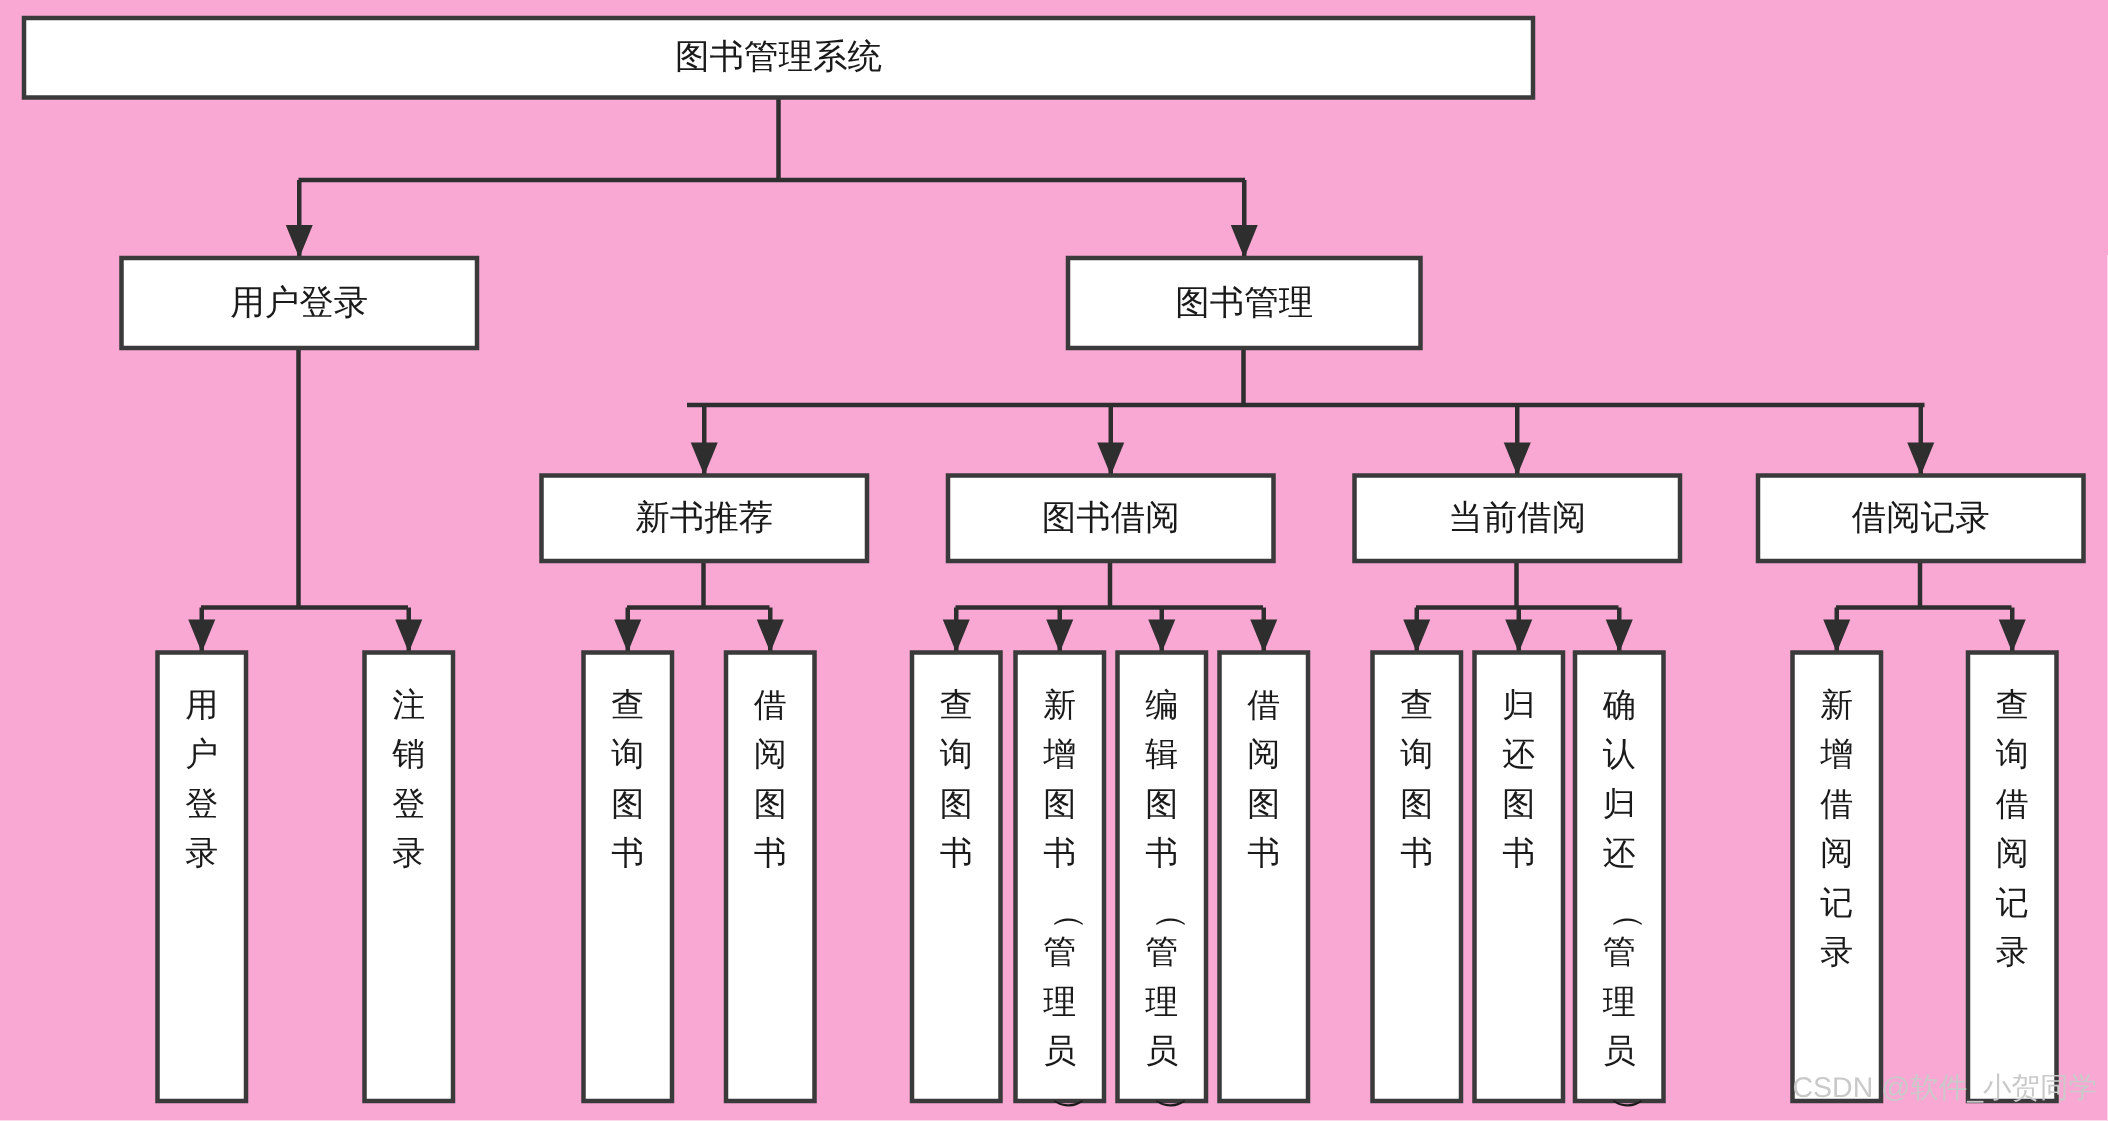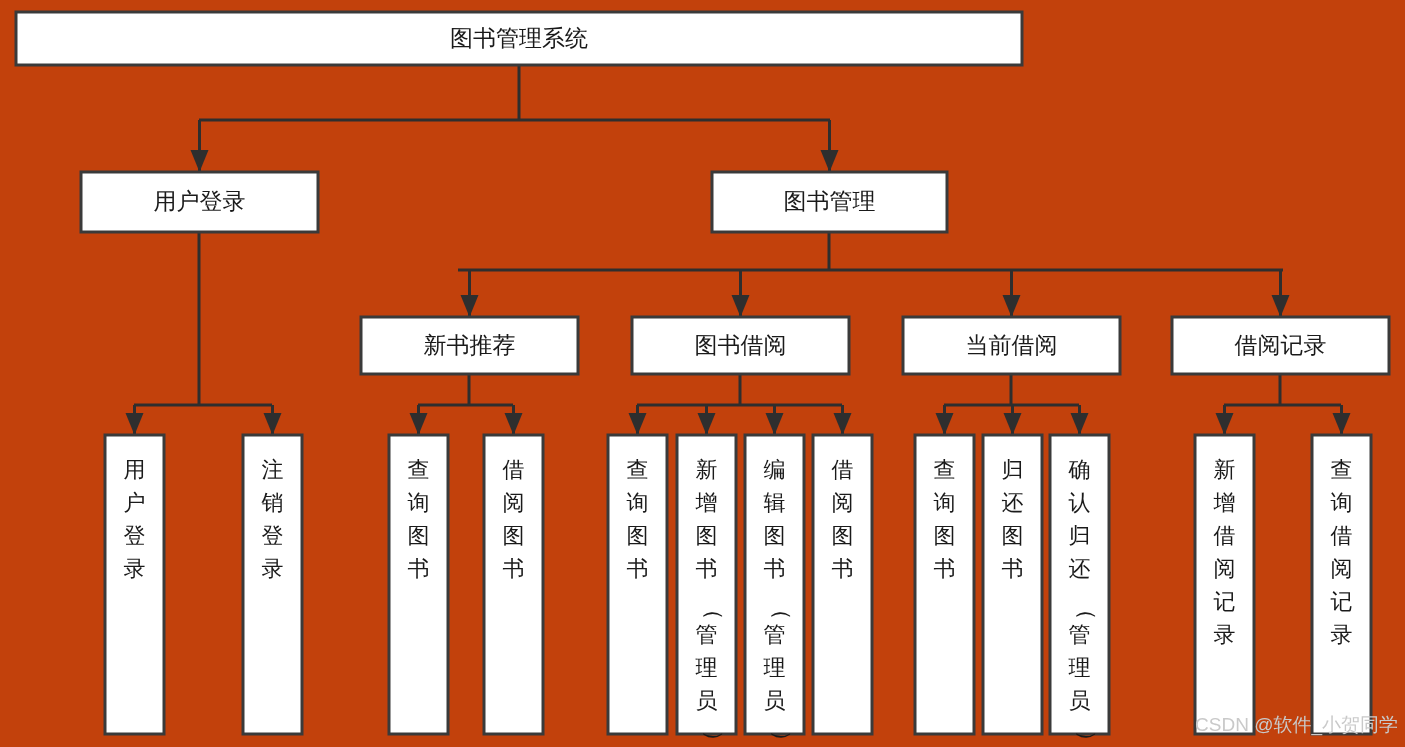--- a/index.html
+++ b/index.html
@@ -9,21 +9,21 @@
     background: #ffffff;
   }
   body {
     font-family: "Liberation Sans", "DejaVu Sans", sans-serif;
     color: #1f1f1f;
   }
   #diagram-root {
     position: relative;
     width: 1405px;
     height: 747px;
-    background: #c2410c;
+    background: #f9a8d4;
     overflow: hidden;
   }
   svg.diagram-canvas {
     position: absolute;
     left: 0;
     top: 0;
     width: 1405px;
     height: 747px;
     display: block;
   }

